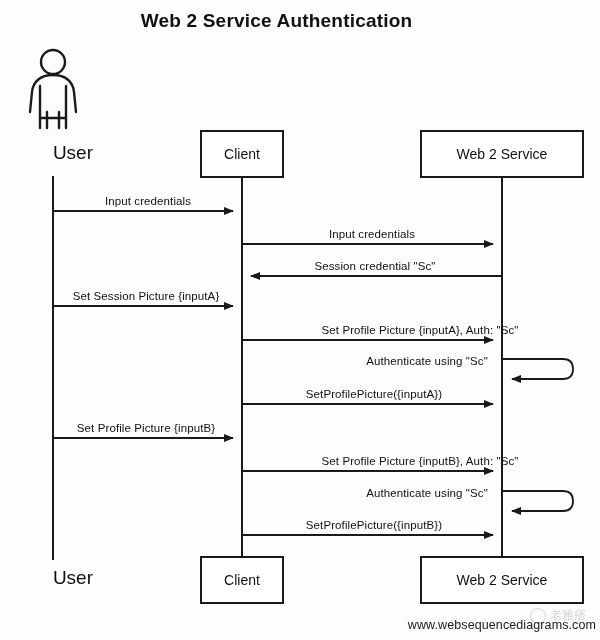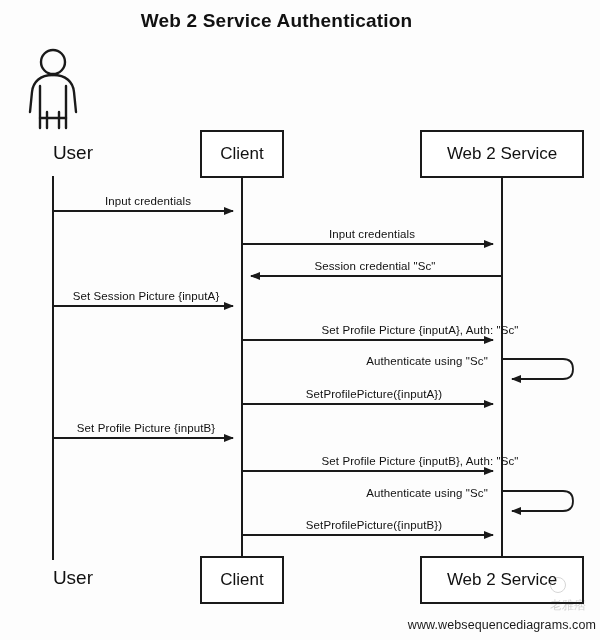--- a/index.html
+++ b/index.html
@@ -32,21 +32,21 @@
     left: 0;
   }
   .actor-box {
     position: absolute;
     box-sizing: border-box;
     border: 2px solid #1a1a1a;
     background: #ffffff;
     display: flex;
     align-items: center;
     justify-content: center;
-    font-size: 17px;
+    font-size: 14px;
     color: #111111;
   }
   .actor-label-plain {
     position: absolute;
     font-size: 19px;
     color: #111111;
     text-align: right;
   }
   .msg-label {
     position: absolute;
@@ -60,28 +60,27 @@
     position: absolute;
     right: 4px;
     bottom: 8px;
     font-size: 12.5px;
     color: #1a1a1a;
     letter-spacing: 0.1px;
   }
   .watermark {
     position: absolute;
     right: 14px;
-    bottom: 26px;
+    bottom: 16px;
     display: flex;
-    align-items: flex-start;
+    align-items: flex-end;
     gap: 4px;
     opacity: 0.22;
     font-size: 12px;
     color: #333333;
-    flex-direction: column;
   }
   .watermark .wm-logo {
     width: 14px;
     height: 14px;
     border: 1px solid #444;
     border-radius: 50%;
     display: inline-block;
   }
 </style>
 </head>

